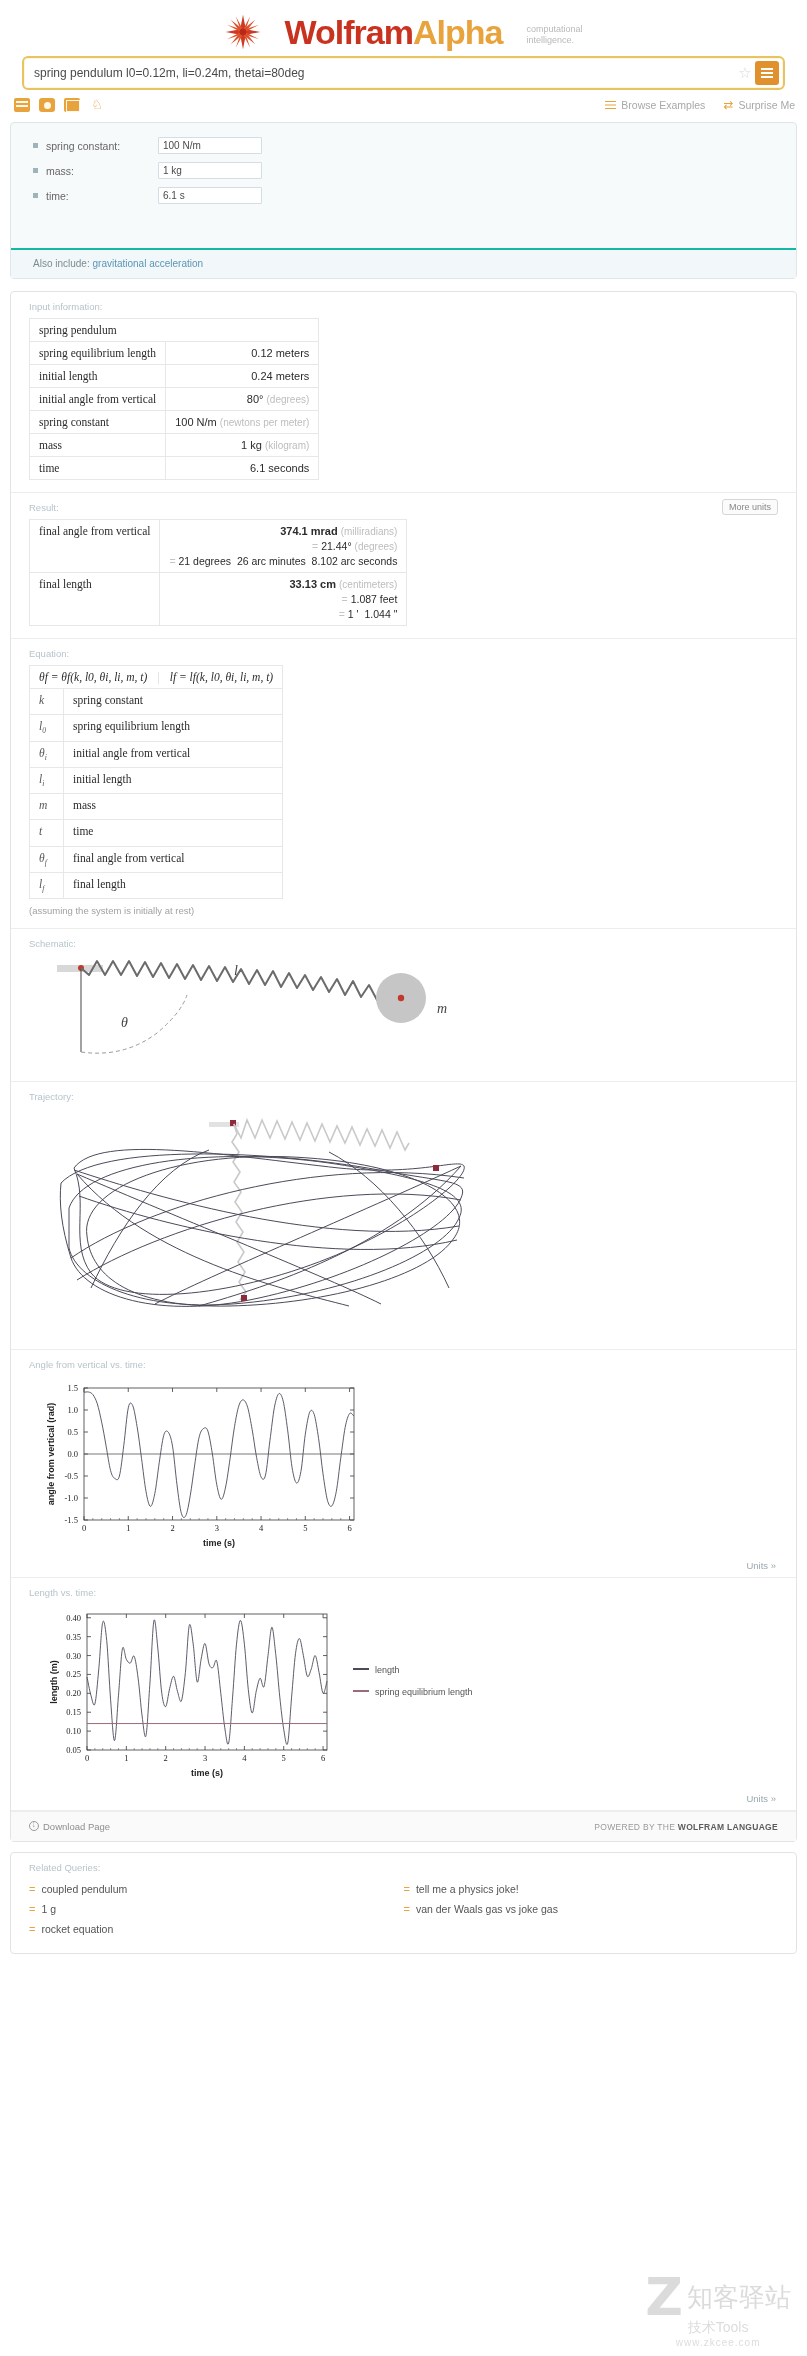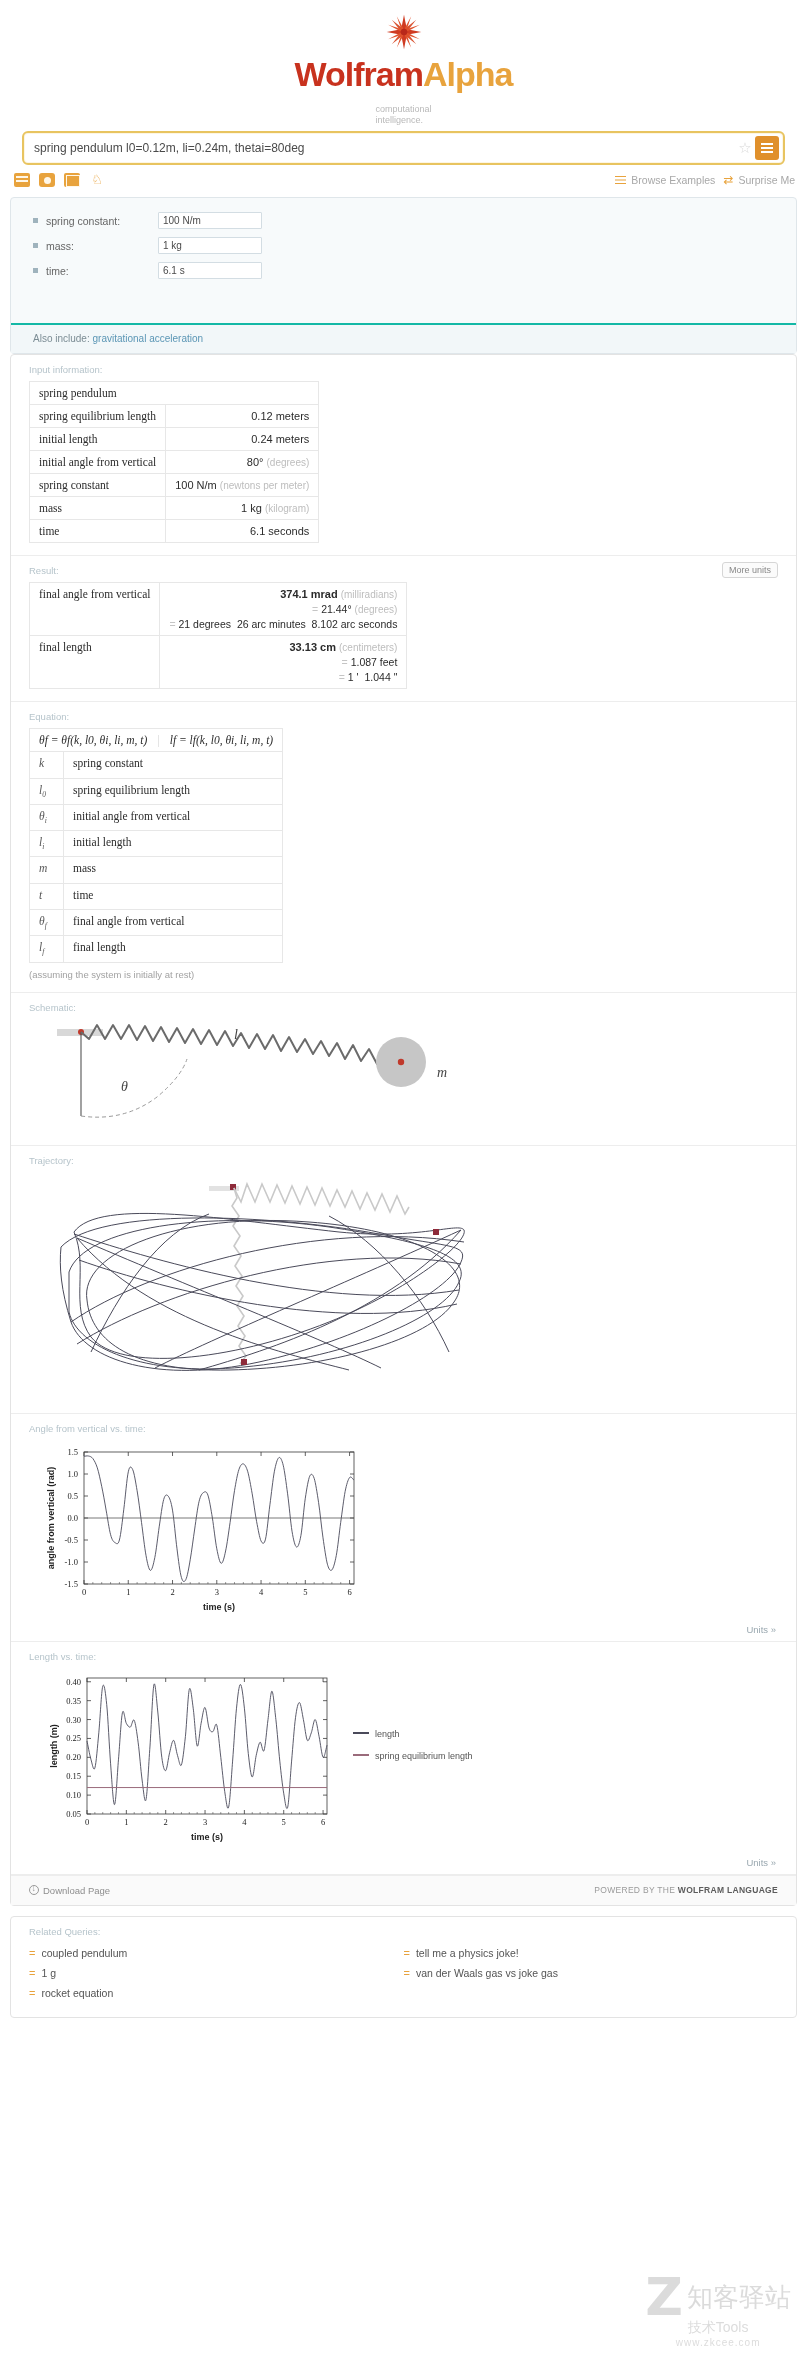--- a/index.html
+++ b/index.html
@@ -6,21 +6,21 @@
   html, body {
     margin: 0; padding: 0;
     background: #ffffff;
     font-family: "Liberation Sans", sans-serif;
     color: #3c3c3c;
   }
   body { width: 807px; height: 2356px; position: relative; overflow: hidden; }
 
   
   .header { width: 100%; padding: 14px 0 6px 0; display: flex; justify-content: center; align-items: flex-start; }
-  .logo-wrap { display: flex; align-items: center; gap: 7px; flex-direction: column; }
+  .logo-wrap { display: flex; align-items: center; gap: 24px; }
   .spikey { width: 36px; height: 36px; flex: none; }
   .logo-text { font-size: 34px; font-weight: bold; letter-spacing: -1px; line-height: 1; }
   .logo-wolfram { color: #c8321e; }
   .logo-alpha { color: #e8a33d; }
   .logo-tag { font-size: 9px; color: #b9b9b9; line-height: 1.18; padding-top: 6px; }
 
   
   .query-row { padding: 0 22px; }
   .query-box {
     position: relative; height: 34px; border: 2px solid #e8c460; border-radius: 6px;
@@ -37,21 +37,21 @@
 
   
   .toolbar { display: flex; align-items: center; padding: 8px 12px 4px 14px; }
   .tool-icons { display: flex; gap: 9px; }
   .tool-ic { width: 16px; height: 14px; border-radius: 2px; background: #e8a33d; position: relative; }
   .tool-ic.cam { border-radius: 3px; background: #e8a33d; }
   .tool-ic.cam::after { content: ""; position: absolute; left: 4.5px; top: 3.5px; width: 7px; height: 7px; border-radius: 50%; background: #fff7e8; }
   .tool-ic.kb::after { content: ""; position: absolute; left: 2px; top: 3px; width: 12px; height: 2px; background: #fff7e8; box-shadow: 0 4px 0 #fff7e8; }
   .tool-ic.tbl::after { content: ""; position: absolute; left: 2px; top: 2px; width: 12px; height: 10px; border: 1px solid #fff7e8; }
   .tool-ic.cow { background: transparent; color: #e8a33d; font-size: 13px; line-height: 14px; text-align: center; }
-  .toolbar-right { margin-left: auto; display: flex; gap: 8px; align-items: center; }
+  .toolbar-right { margin-left: auto; display: flex; gap: 18px; align-items: center; }
   .tb-link { font-size: 10.5px; color: #a8a8a8; display: flex; align-items: center; gap: 5px; }
   .hamb { display: inline-block; width: 11px; height: 9px; position: relative; }
   .hamb::before { content: ""; position: absolute; left: 0; top: 0; width: 11px; height: 1.5px; background: #e8a33d; box-shadow: 0 3.5px 0 #e8a33d, 0 7px 0 #e8a33d; }
   .shuffle { color: #e8a33d; font-size: 12px; }
 
   
   .assump {
     margin: 6px 10px 0 10px; border: 1px solid #dfe6ea; border-radius: 4px;
     background: #f7fafb;
   }
@@ -60,21 +60,21 @@
   .bullet { width: 5px; height: 5px; background: #9fb3bd; margin-right: 8px; flex: none; }
   .assump-label { font-size: 10.5px; color: #666; width: 112px; }
   .assump-input {
     width: 104px; height: 17px; border: 1px solid #d3dde3; background: #fff;
     font-size: 10px; color: #4a4a4a; padding: 0 4px; line-height: 16px; border-radius: 1px;
   }
   .assump-foot { border-top: 2px solid #14b8a6; padding: 8px 0 9px 22px; font-size: 10px; color: #7b8c94; background: #f2f7f9; margin-top: 32px; }
   .assump-foot a { color: #5b96b5; text-decoration: none; }
 
   
-  .pods { margin: 0 10px 0 10px; border: 1px solid #e3e3e3; border-radius: 4px; background: #fff; }
+  .pods { margin: 12px 10px 0 10px; border: 1px solid #e3e3e3; border-radius: 4px; background: #fff; }
   .pod { border-bottom: 1px solid #ededed; padding: 9px 0 12px 0; position: relative; }
   .pod:last-child { border-bottom: none; }
   .pod-title { font-size: 9.5px; color: #b6c4cb; padding: 0 0 6px 18px; }
   .pod-body { padding: 0 18px; }
 
   
   table.wa { border-collapse: collapse; font-family: "Liberation Serif", serif; }
   table.wa td { border: 1px solid #e7e7e7; padding: 5px 9px; font-size: 11.5px; color: #2b2b2b; vertical-align: top; }
   table.wa td.lbl { background: #fff; white-space: nowrap; }
   table.wa td.val { font-family: "Liberation Sans", sans-serif; font-size: 11px; text-align: right; }

